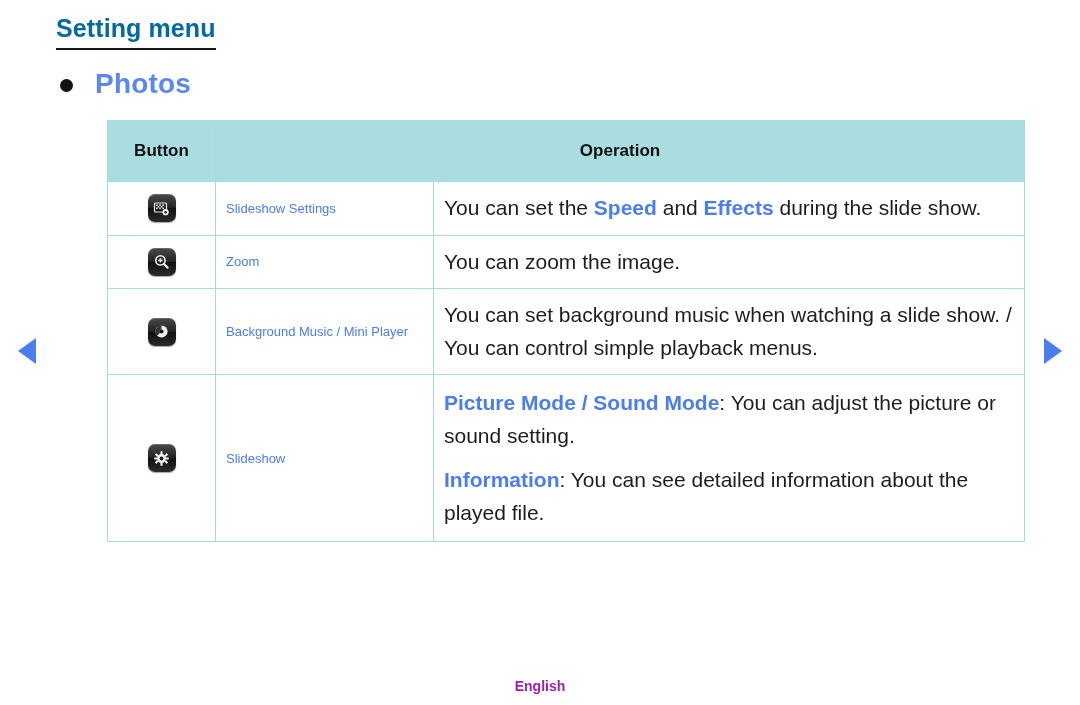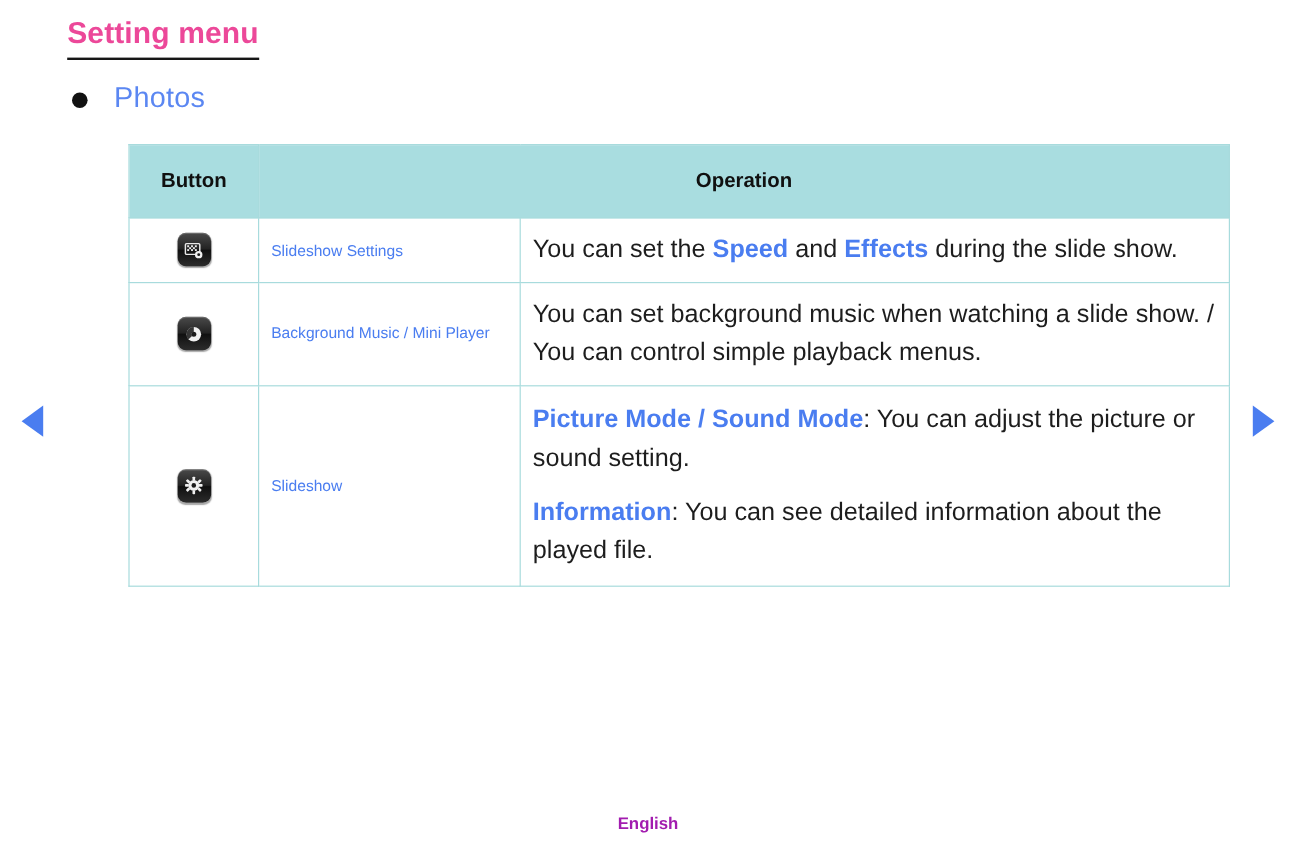--- a/index.html
+++ b/index.html
@@ -16,21 +16,21 @@
     overflow: hidden;
   }
 
   
   .page-title {
     position: absolute;
     left: 56px;
     top: 14px;
     font-size: 25px;
     font-weight: bold;
-    color: #ec4899;
+    color: #0369a1;
     letter-spacing: .1px;
     padding-bottom: 5px;
     border-bottom: 2.2px solid #161616;
     display: inline-block;
     line-height: 1.15;
   }
 
   
   .section-head {
     position: absolute;
@@ -42,23 +42,23 @@
   }
   .bullet-dot {
     width: 13px;
     height: 13px;
     border-radius: 50%;
     background: #121212;
     flex: 0 0 auto;
     margin-top: 3px;
   }
   .section-title {
-    font-size: 24px;
+    font-size: 28px;
     color: #5b87f2;
-    font-weight: normal;
+    font-weight: bold;
     letter-spacing: .2px;
     line-height: 1;
   }
 
   
   .op-table {
     position: absolute;
     left: 107px;
     top: 120px;
     width: 917px;
@@ -201,20 +201,36 @@
             <circle cx="12.6" cy="12.2" r="1.2" fill="#1a1a1a"></circle>
           </svg>
         </span>
       </td>
       <td class="cell-name">Slideshow Settings</td>
       <td class="cell-desc">
         <p><span>You can set the </span><span class="hl">Speed</span><span> and </span><span class="hl">Effects</span><span> during the slide show.</span></p>
       </td>
     </tr>
 
+    <tr>
+      <td class="cell-icon">
+        <span class="btn-icon">
+          <svg width="17" height="17" viewBox="0 0 17 17" aria-hidden="true">
+            <circle cx="7.4" cy="7.4" r="4.6" fill="none" stroke="#eeeeee" stroke-width="1.6"></circle>
+            <line x1="10.8" y1="10.8" x2="14.6" y2="14.6" stroke="#eeeeee" stroke-width="2.2" stroke-linecap="round"></line>
+            <line x1="5.2" y1="7.4" x2="9.6" y2="7.4" stroke="#eeeeee" stroke-width="1.5"></line>
+            <line x1="7.4" y1="5.2" x2="7.4" y2="9.6" stroke="#eeeeee" stroke-width="1.5"></line>
+          </svg>
+        </span>
+      </td>
+      <td class="cell-name">Zoom</td>
+      <td class="cell-desc">
+        <p><span>You can zoom the image.</span></p>
+      </td>
+    </tr>
 
 
     <tr>
       <td class="cell-icon">
         <span class="btn-icon">
           <svg width="17" height="17" viewBox="0 0 17 17" aria-hidden="true">
             <circle cx="8.5" cy="8.5" r="6.1" fill="#f0f0f0"></circle>
             <circle cx="8.5" cy="8.5" r="2.1" fill="#1a1a1a"></circle>
             <path d="M8.5 2.4a6.1 6.1 0 0 0-4.3 10.4l2.8-2.9a2.1 2.1 0 0 1 1.5-3.5z" fill="#1a1a1a" opacity=".88"></path>
           </svg>

